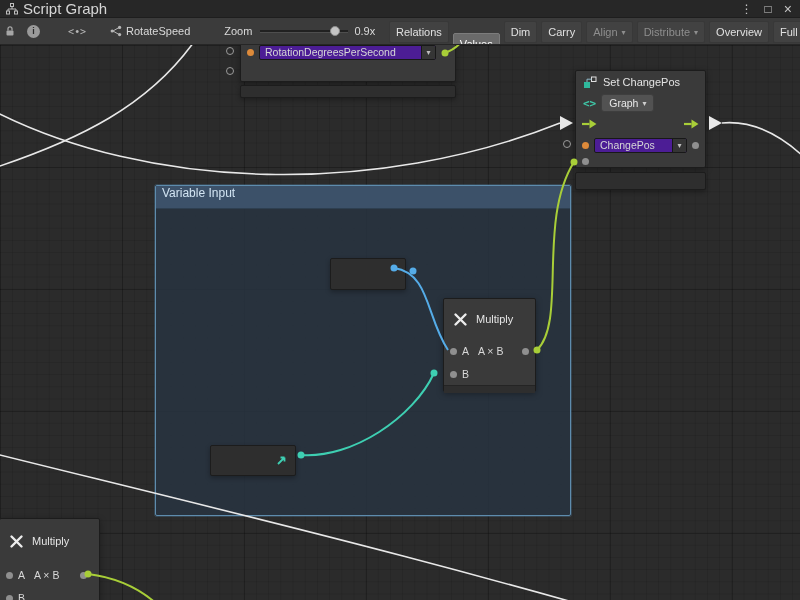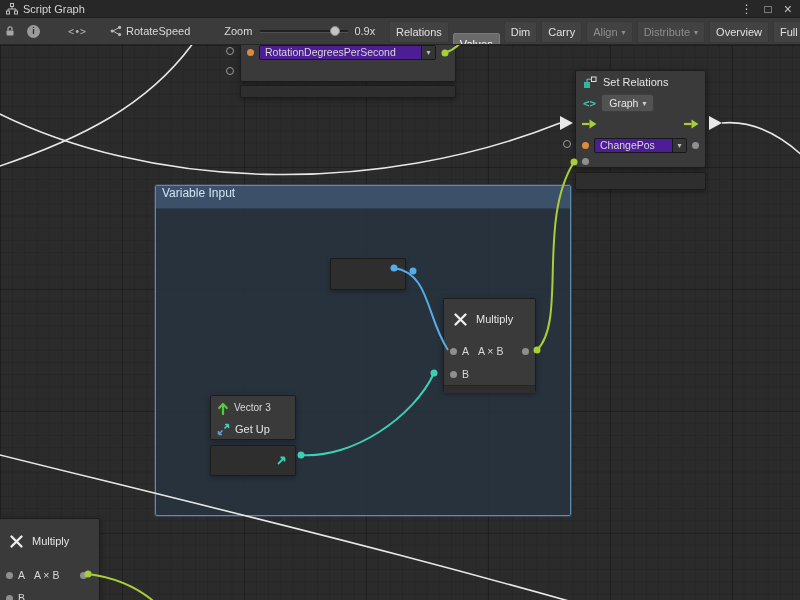--- a/index.html
+++ b/index.html
@@ -1,20 +1,20 @@
 <!DOCTYPE html>
 <html><head>
 <meta charset="utf-8">
 <style>
   html,body{margin:0;padding:0;}
   body{width:800px;height:600px;position:relative;overflow:hidden;background:#2B2B2B;
        font-family:"Liberation Sans", sans-serif;-webkit-font-smoothing:antialiased;}
   .titlebar{position:absolute;top:0;left:0;width:800px;height:18px;background:#272727;
     border-bottom:1px solid #1E1E1E;display:flex;align-items:center;padding-left:6px;box-sizing:border-box;}
-  .tb-title{font-size:11px;color:#D6D6D6;margin-left:5px;}
+  .tb-title{font-size:15px;color:#D6D6D6;margin-left:5px;}
   .tb-right{margin-left:auto;display:flex;align-items:center;gap:12px;padding-right:8px;}
   .tb-ctl{color:#C6C6C6;font-size:12px;line-height:18px;cursor:default;}
   .tb-ctl.close{font-size:14px;}
 
   .toolbar{position:absolute;top:18px;left:0;width:800px;height:27px;background:#3B3B3B;
     border-bottom:1px solid #262626;display:flex;align-items:center;padding-left:5px;
     box-sizing:border-box;overflow:hidden;}
   .tlabel{font-size:11px;color:#DADADA;white-space:nowrap;}
   .info-icon{width:13px;height:13px;border-radius:50%;background:#9A9A9A;color:#2B2B2B;
     font-size:9px;font-weight:bold;display:flex;align-items:center;justify-content:center;}
@@ -171,21 +171,21 @@
   <div class="dot hollow abs" style="left:226px;top:2px"></div>
   <div class="dot hollow abs" style="left:226px;top:22px"></div>
 
   <div class="node" style="left:575px;top:25px;width:131px;height:98px">
     <div class="sv-header">
       <svg width="14" height="13">
         <rect x="8.5" y="1" width="4.5" height="4.5" fill="none" stroke="#E0E0E0"></rect>
         <path d="M4,6 V3.2 H8.5" fill="none" stroke="#8FB8C8"></path>
         <rect x="1" y="6" width="6" height="6" fill="#2FB89C"></rect>
       </svg>
-      <span class="node-title">Set Relations</span>
+      <span class="node-title">Set ChangePos</span>
     </div>
     <div class="sv-sub">
       <span class="angle-icon">&lt;&gt;</span>
       <div class="pill">
         <span>Graph</span>
         <span class="chev2">▾</span>
       </div>
     </div>
     <div class="sv-flow">
       <svg width="17" height="12">
@@ -227,35 +227,20 @@
       <span class="plabel" style="margin-left:4px">A × B</span>
       <span class="dot" style="margin-left:auto"></span>
     </div>
     <div class="row" style="height:22px">
       <span class="dot"></span>
       <span class="plabel">B</span>
     </div>
     <div class="mul-footer"></div>
   </div>
 
-  <div class="node" style="left:210px;top:350px;width:86px;height:45px">
-    <div class="row" style="height:23px">
-      <svg width="12" height="14">
-        <path d="M6,13 V3.5 M2.2,7 L6,3 L9.8,7" stroke="#55C83C" stroke-width="2.2" fill="none" stroke-linecap="round" stroke-linejoin="round"></path>
-      </svg>
-      <span class="small-label">Vector 3</span>
-    </div>
-    <div class="row" style="height:20px">
-      <svg width="13" height="13">
-        <path d="M7.5,5.5 L11.5,1.5 M11.5,1.5 H8 M11.5,1.5 V5" stroke="#3ECFB2" stroke-width="1.6" fill="none"></path>
-        <path d="M5.5,7.5 L1.5,11.5 M1.5,11.5 H5 M1.5,11.5 V8" stroke="#5B9FD6" stroke-width="1.6" fill="none"></path>
-      </svg>
-      <span class="node-title">Get Up</span>
-    </div>
-  </div>
   <div class="node-footer" style="left:210px;top:400px;width:86px;height:31px;justify-content:flex-end;padding-right:8px">
     <svg width="11" height="11">
       <path d="M2,9 L8.5,2.5 M8.5,2.5 H4.5 M8.5,2.5 V6.5" stroke="#3ECFB2" stroke-width="1.8" fill="none"></path>
     </svg>
   </div>
 
   <div class="node" style="left:-1px;top:473px;width:101px;height:98px">
     <div class="mul-head" style="height:44px">
       <svg width="17" height="17">
         <path d="M3.5,3.5 L13.5,13.5 M13.5,3.5 L3.5,13.5" stroke="#ECECEC" stroke-width="2.4" stroke-linecap="round"></path>

